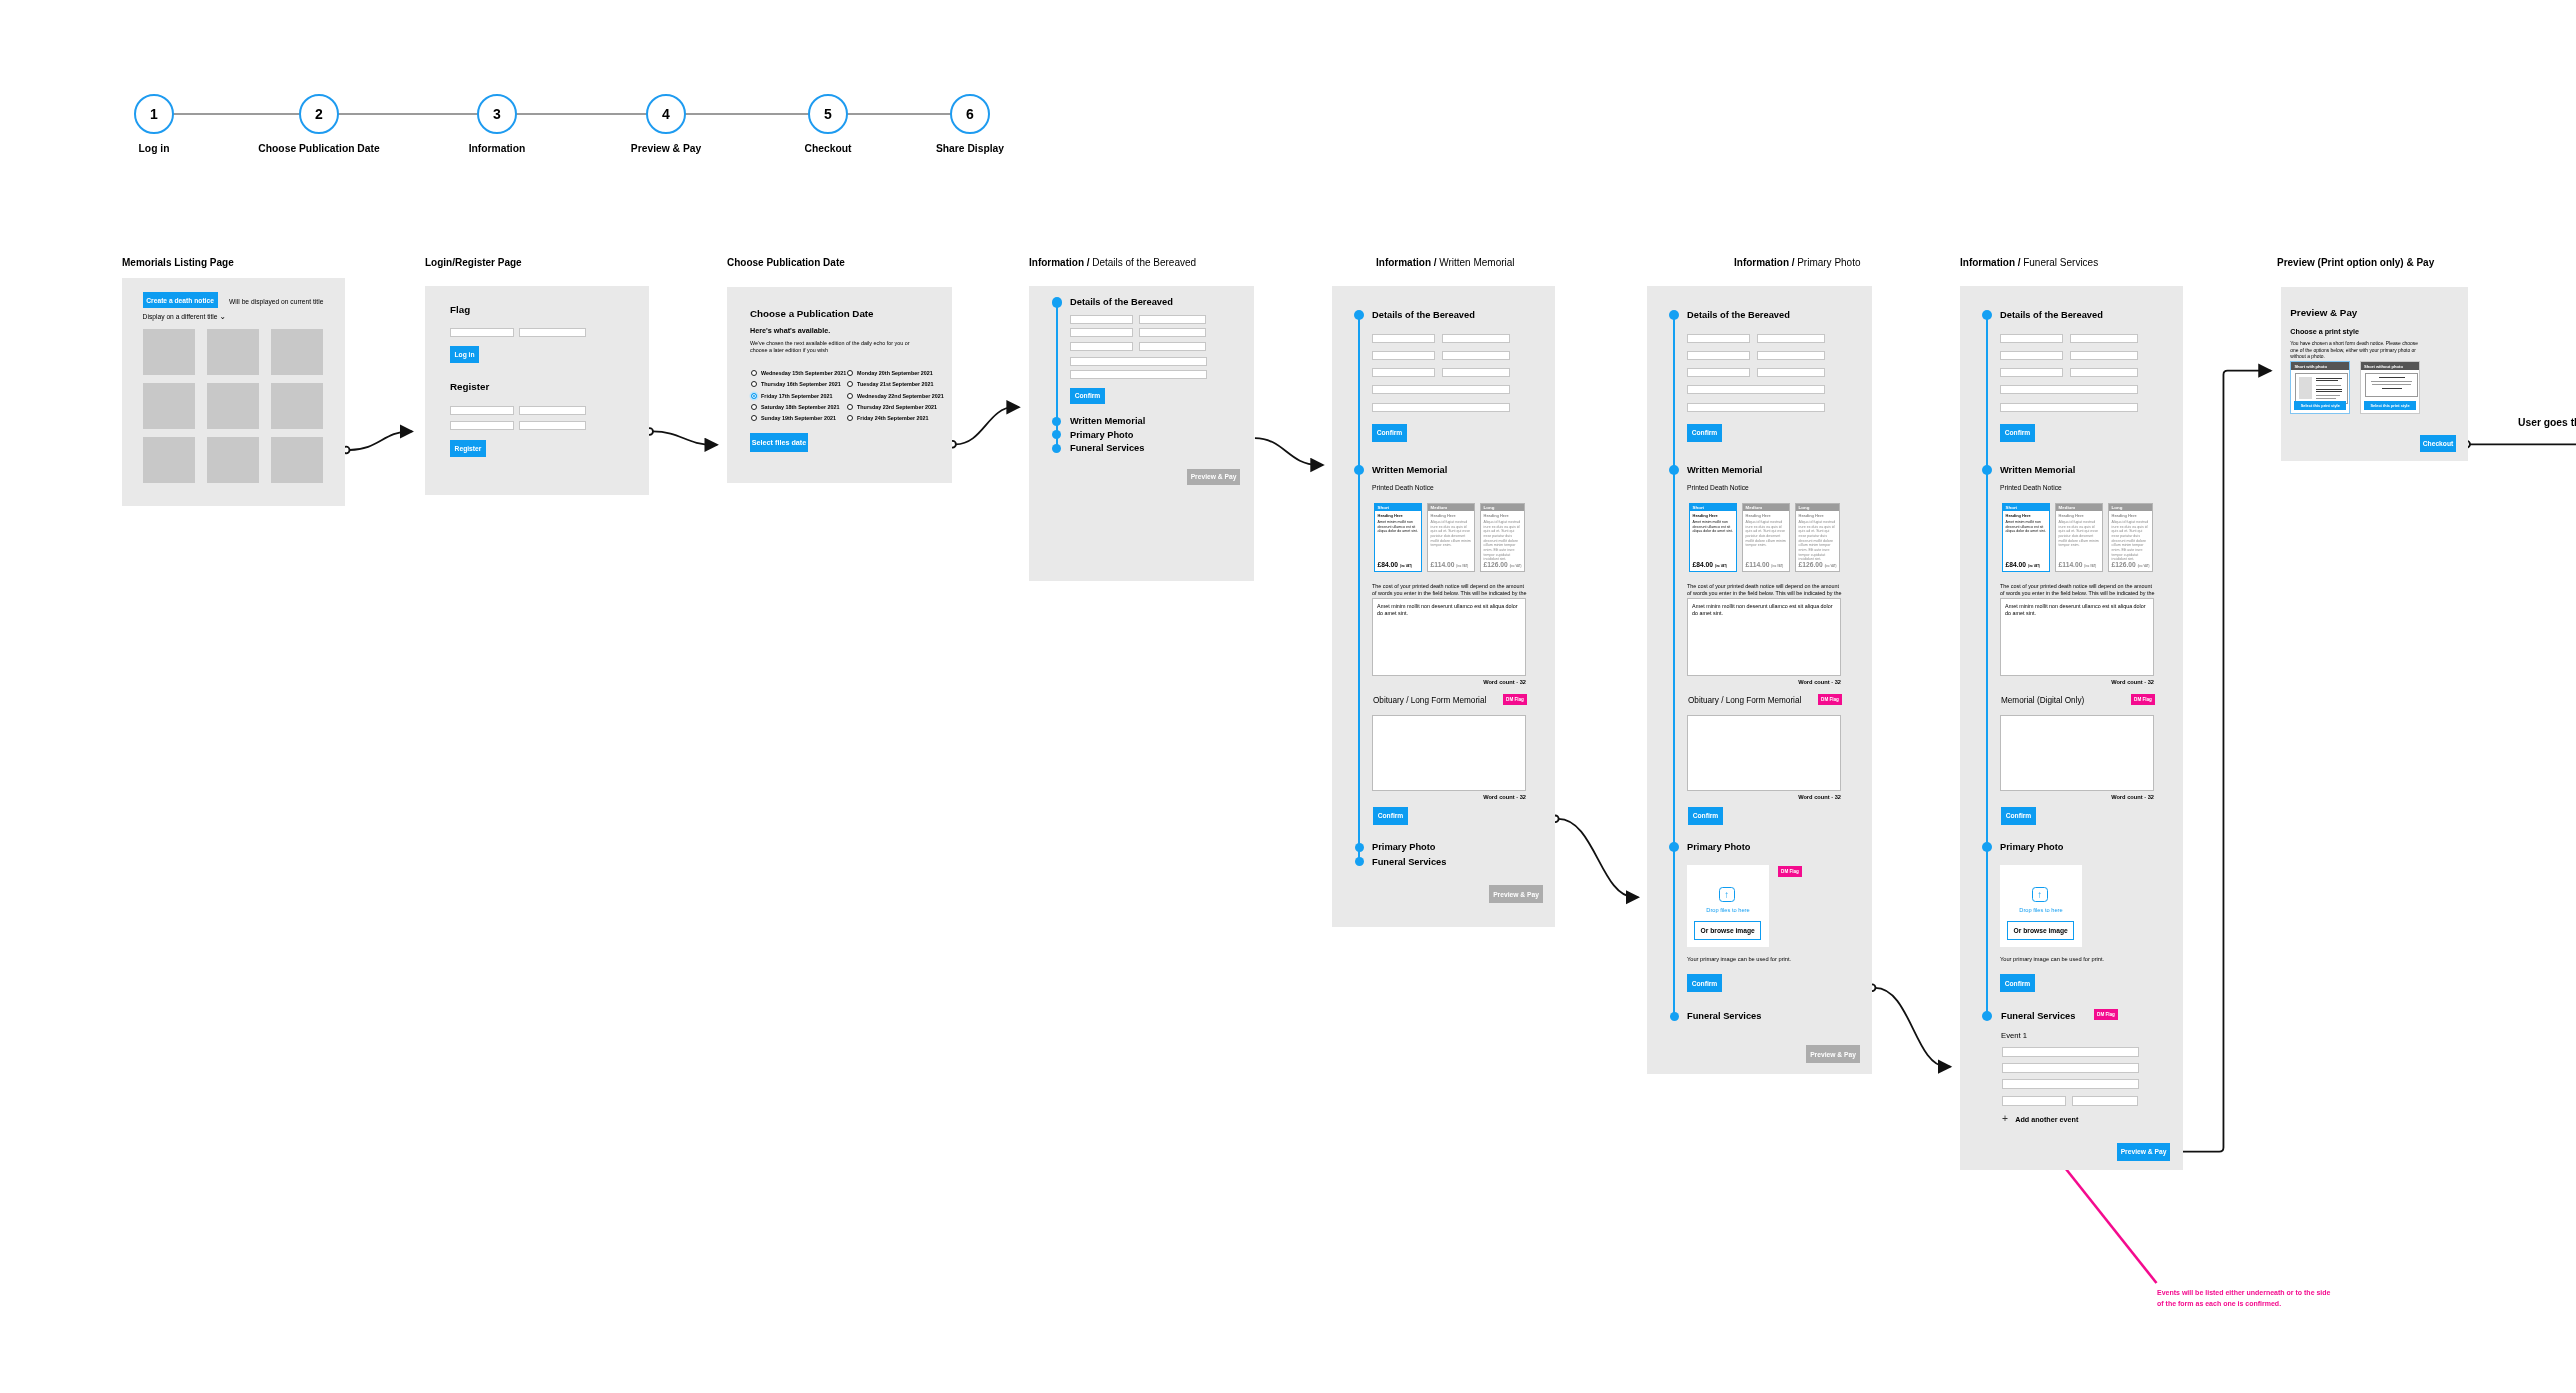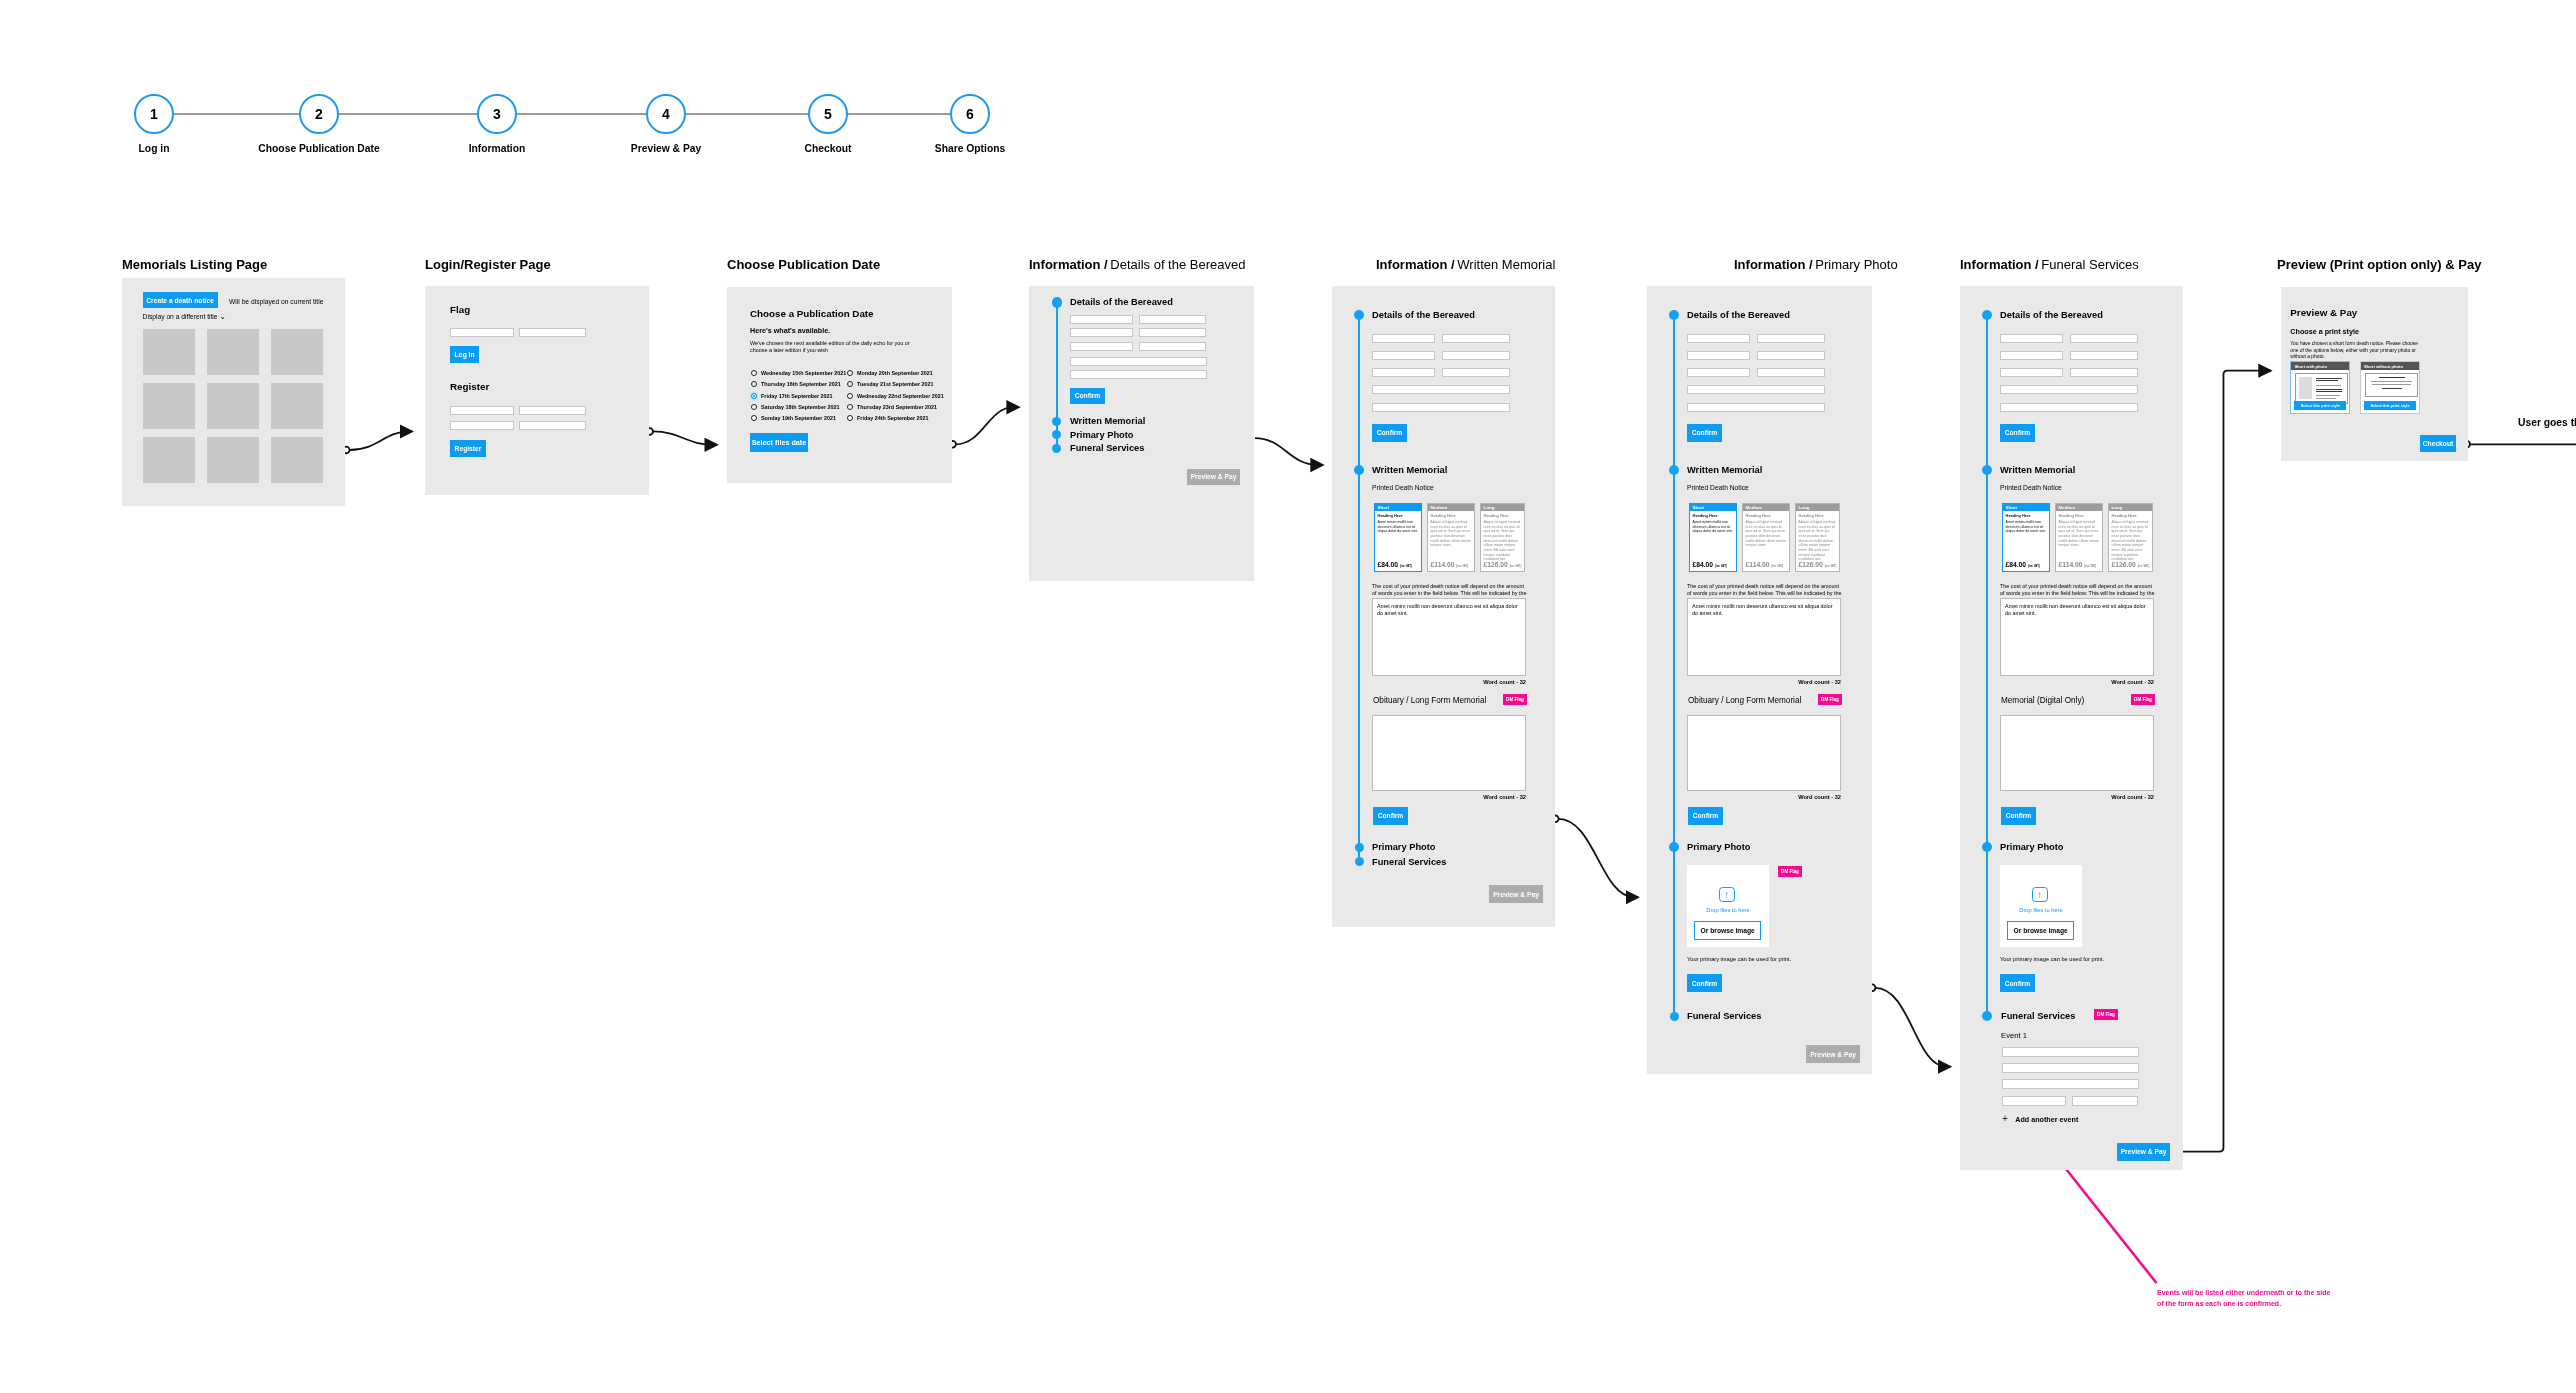--- a/index.html
+++ b/index.html
@@ -1,20 +1,20 @@
 <!DOCTYPE html>
 <html style="font-size:8.2px"><head>
 <meta charset="utf-8">
 <style>
   html,body{margin:0;padding:0}
   body{width:3091px;height:1394px;position:relative;background:#fff;
        font-family:"Liberation Sans",sans-serif;color:#000;overflow:hidden}
   svg.flow{position:absolute;left:0;top:0;z-index:0}
   .panel{position:absolute;background:#E9E9E9;z-index:1}
-  .ptitle{position:absolute;font-size:13px;font-weight:bold;white-space:nowrap;z-index:2;line-height:1}
+  .ptitle{position:absolute;font-size:10px;font-weight:bold;white-space:nowrap;z-index:2;line-height:1}
   .ptitle .light{font-weight:normal;margin-left:2.6px}
   .btn{position:absolute;background:#0D9CF1;color:#fff;font-weight:bold;font-size:6.7px;
        display:flex;align-items:center;justify-content:center;white-space:nowrap;cursor:pointer}
   .btn.gray{background:#ACACAC}
   .f{position:absolute;background:#fff;border:0.5px solid #C6C6C6;box-sizing:border-box}
   .sq{position:absolute;background:#C8C8C8}
   .dot{position:absolute;background:#14A0F3;border-radius:50%}
   .vline{position:absolute;width:2.1px;background:#14A0F3}
   .h1{position:absolute;font-weight:bold;font-size:9.3px;white-space:nowrap;line-height:1}
   .h2{position:absolute;font-weight:bold;font-size:7.2px;white-space:nowrap;line-height:1}
@@ -112,21 +112,21 @@
     <span>5</span>
   </div>
 <div class="step-circle" style="left:950px;top:94px">
     <span>6</span>
   </div>
 <div class="step-label" style="left:154px;top:143px">Log in</div>
 <div class="step-label" style="left:319px;top:143px">Choose Publication Date</div>
 <div class="step-label" style="left:497px;top:143px">Information</div>
 <div class="step-label" style="left:666px;top:143px">Preview &amp; Pay</div>
 <div class="step-label" style="left:828px;top:143px">Checkout</div>
-<div class="step-label" style="left:970px;top:143px">Share Options</div>
+<div class="step-label" style="left:970px;top:143px">Share Display</div>
 
 <div class="ptitle" style="left:122px;top:258px">Memorials Listing Page</div>
 <div class="panel" style="left:122px;top:278px;width:223px;height:228px">
   <div class="btn" style="left:20.6px;top:14.4px;width:75px;height:15.5px">Create a death notice</div>
   <div class="small" style="left:107px;top:19px;font-size:6.7px">Will be displayed on current title</div>
   <div class="small" style="left:20.6px;top:34px;font-size:6.7px;font-weight:400;cursor:pointer"><span>Display on a different title</span> <span style="font-size:7.7px">⌄</span></div>
   <div class="sq" style="left:20.6px;top:51px;width:52px;height:46px"></div>
   <div class="sq" style="left:85px;top:51px;width:52px;height:46px"></div>
   <div class="sq" style="left:149px;top:51px;width:52px;height:46px"></div>
   <div class="sq" style="left:20.6px;top:105px;width:52px;height:46px"></div>

